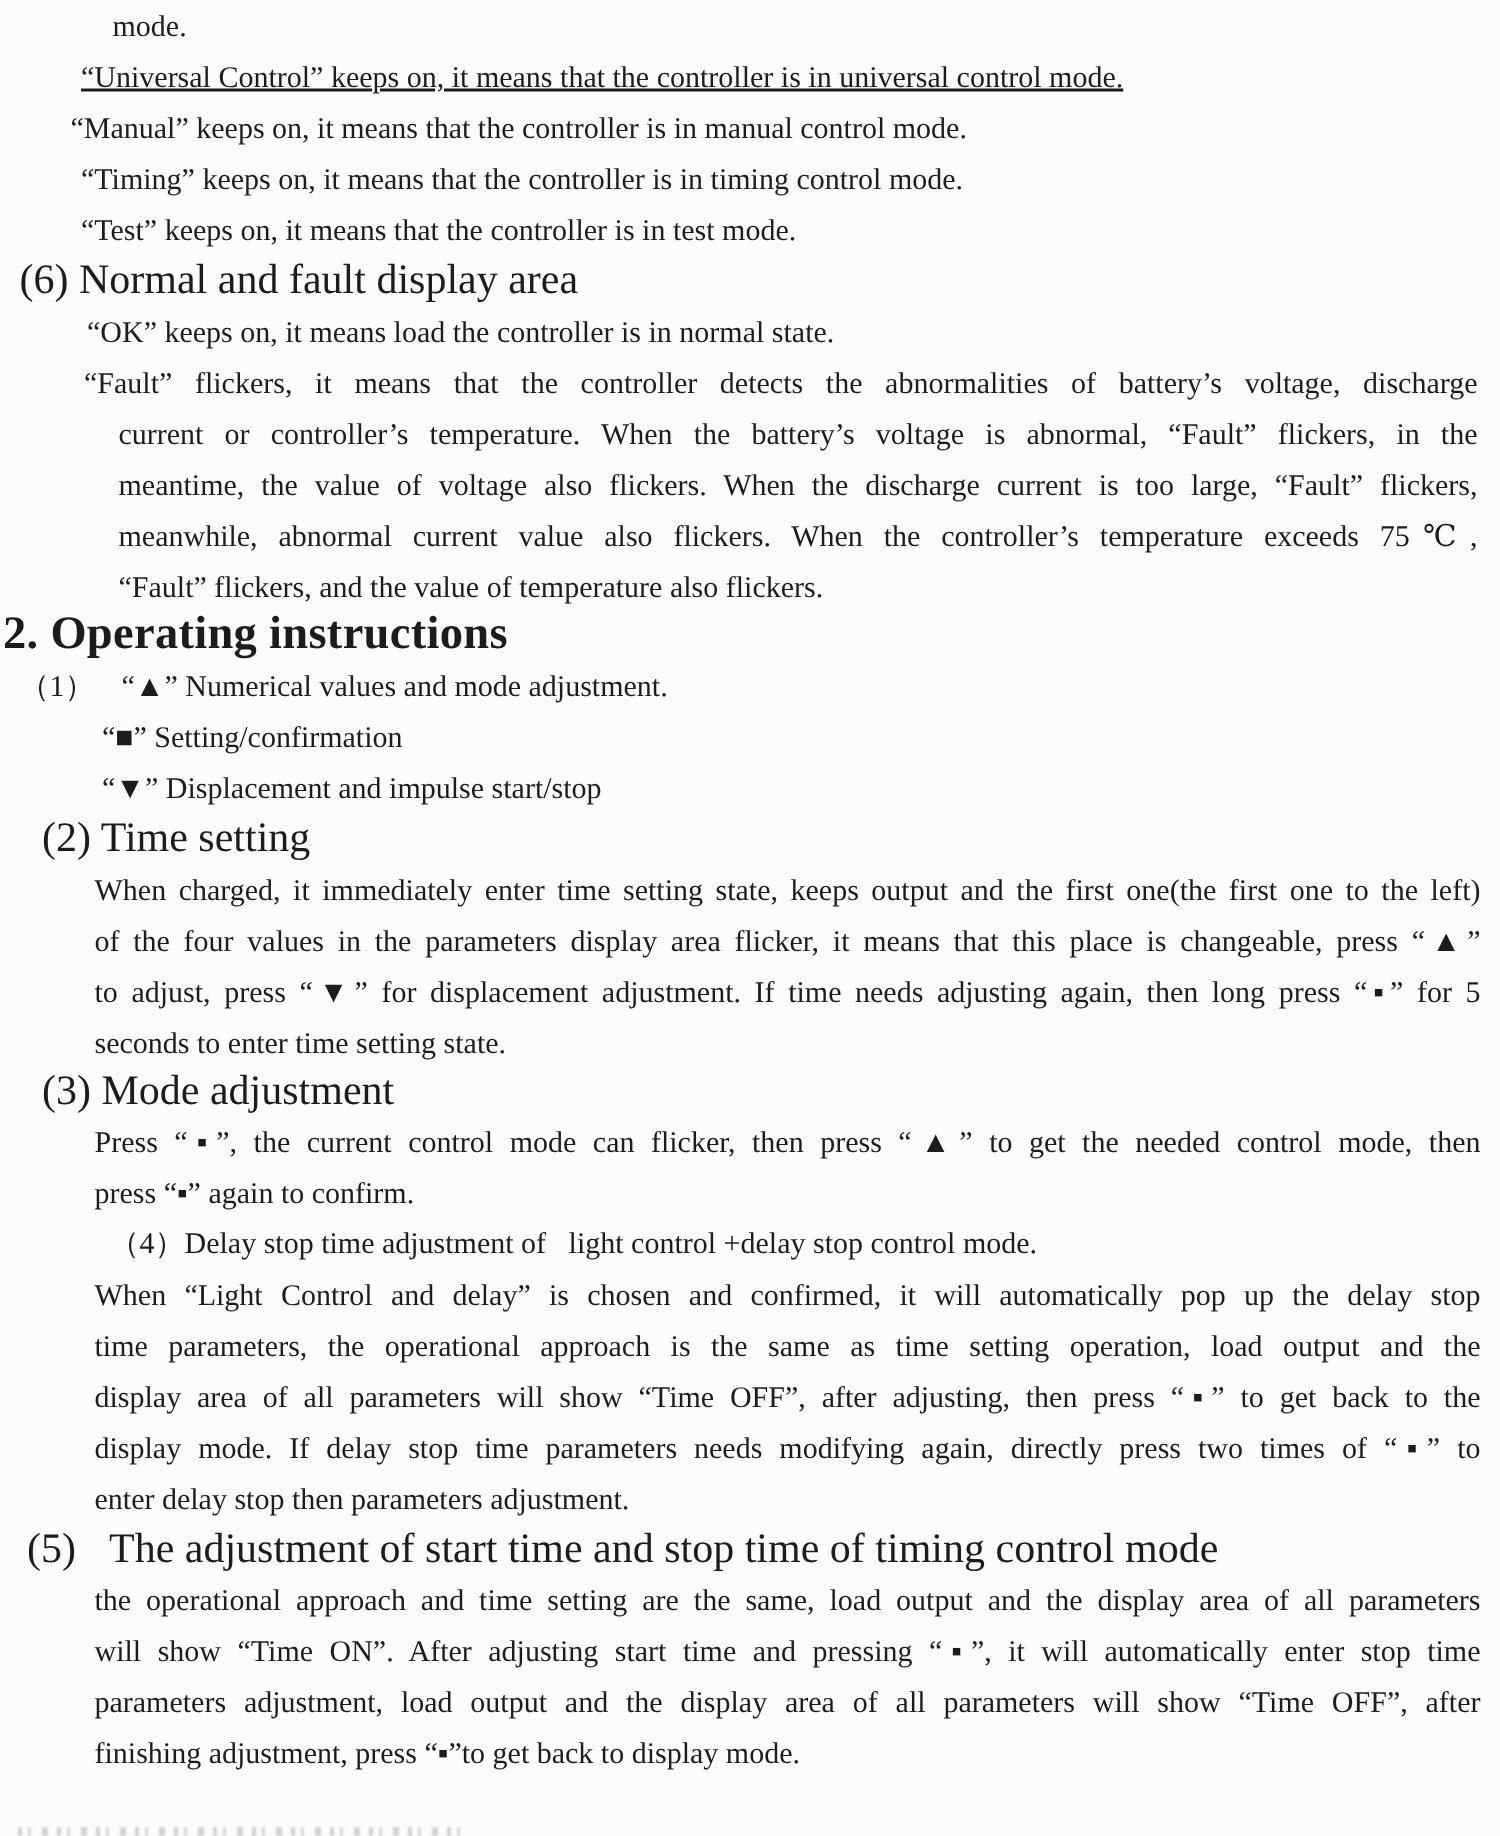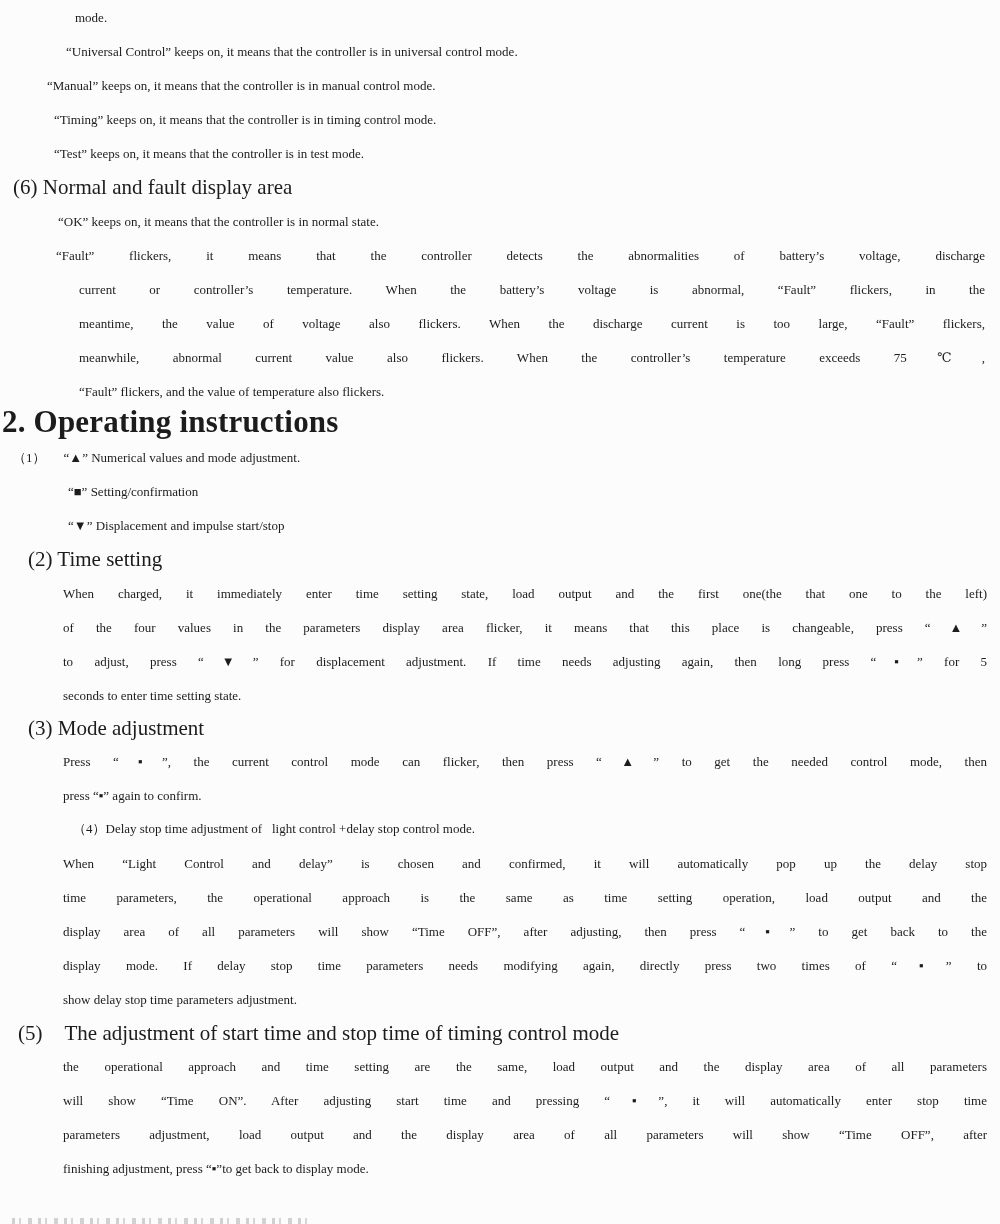--- a/index.html
+++ b/index.html
@@ -8,22 +8,22 @@
     background: #f4f4f4;
     font-family: "Liberation Serif", "DejaVu Serif", serif;
   }
   .page {
     position: relative;
     width: 1000px; height: 1224px;
     background: #fcfcfc;
     color: #1c1c1c;
     overflow: hidden;
   }
-  .blk { position: absolute; font-size: 13px; line-height: 34px; white-space: normal; }
-  .subhead { font-size: 21px; }
+  .blk { position: absolute; font-size: 20px; line-height: 34px; white-space: normal; }
+  .subhead { font-size: 28px; }
   .mainhead { font-size: 31px; font-weight: bold; letter-spacing: 0.2px; }
   .pre { white-space: pre; }
   .para .jl { text-align: justify; text-align-last: justify; height: 34px; }
   .para .ll { text-align: left; height: 34px; }
   .para .hang { padding-left: 23px; }
   .gap18 { margin-left: 18px; }
   .gap22 { margin-left: 22px; }
   
   .cutoff {
     position: absolute;
@@ -40,65 +40,65 @@
     );
   }
 </style>
 </head>
 <body>
 
 <div class="page">
 
   <div class="blk" style="top:1px; left:75px;">mode.</div>
 
-  <div class="blk" style="top:35px; left:66px;">“Universal Control” keeps on, it means that the controller is in universal control mode.</div>
+  <div class="blk" style="top:35px; left:54px;text-decoration:underline;">“Universal Control” keeps on, it means that the controller is in universal control mode.</div>
   <div class="blk" style="top:69px; left:47px;">“Manual” keeps on, it means that the controller is in manual control mode.</div>
   <div class="blk" style="top:103px; left:54px;">“Timing” keeps on, it means that the controller is in timing control mode.</div>
   <div class="blk" style="top:137px; left:54px;">“Test” keeps on, it means that the controller is in test mode.</div>
 
   <div class="blk subhead" style="top:170px; left:13px;">(6) Normal and fault display area</div>
-  <div class="blk" style="top:205px; left:58px;">“OK” keeps on, it means that the controller is in normal state.</div>
+  <div class="blk" style="top:205px; left:58px;">“OK” keeps on, it means load the controller is in normal state.</div>
 
   <div class="blk para" style="top:239px; left:56px; width:929px;">
     <div class="jl">“Fault” flickers, it means that the controller detects the abnormalities of battery’s voltage, discharge</div>
     <div class="jl hang">current or controller’s temperature. When the battery’s voltage is abnormal, “Fault” flickers, in the</div>
     <div class="jl hang">meantime, the value of voltage also flickers. When the discharge current is too large, “Fault” flickers,</div>
     <div class="jl hang">meanwhile, abnormal current value also flickers. When the controller’s temperature exceeds 75℃,</div>
     <div class="ll hang">“Fault” flickers, and the value of temperature also flickers.</div>
   </div>
 
   <div class="blk mainhead" style="top:405px; left:2px;">2. Operating instructions</div>
 
   <div class="blk" style="top:441px; left:13px;">
     <span>（1）</span><span class="gap18">“▲” Numerical values and mode adjustment.</span>
   </div>
   <div class="blk" style="top:475px; left:68px;">“■” Setting/confirmation</div>
   <div class="blk" style="top:509px; left:68px;">“▼” Displacement and impulse start/stop</div>
 
   <div class="blk subhead" style="top:542px; left:28px;">(2) Time setting</div>
   <div class="blk para" style="top:577px; left:63px; width:924px;">
-    <div class="jl">When charged, it immediately enter time setting state, load output and the first one(the that one to the left)</div>
+    <div class="jl">When charged, it immediately enter time setting state, keeps output and the first one(the first one to the left)</div>
     <div class="jl">of the four values in the parameters display area flicker, it means that this place is changeable, press “▲”</div>
     <div class="jl">to adjust, press “▼” for displacement adjustment. If time needs adjusting again, then long press “▪” for 5</div>
     <div class="ll">seconds to enter time setting state.</div>
   </div>
 
   <div class="blk subhead" style="top:711px; left:28px;">(3) Mode adjustment</div>
   <div class="blk para" style="top:745px; left:63px; width:924px;">
     <div class="jl">Press “▪”, the current control mode can flicker, then press “▲” to get the needed control mode, then</div>
     <div class="ll">press “▪” again to confirm.</div>
   </div>
 
   <div class="blk pre" style="top:812px; left:73px;">（4）Delay stop time adjustment of   light control +delay stop control mode.</div>
   <div class="blk para" style="top:847px; left:63px; width:924px;">
     <div class="jl">When “Light Control and delay” is chosen and confirmed, it will automatically pop up the delay stop</div>
     <div class="jl">time parameters, the operational approach is the same as time setting operation, load output and the</div>
     <div class="jl">display area of all parameters will show “Time OFF”, after adjusting, then press “▪” to get back to the</div>
     <div class="jl">display mode. If delay stop time parameters needs modifying again, directly press two times of “▪” to</div>
-    <div class="ll">show delay stop time parameters adjustment.</div>
+    <div class="ll">enter delay stop then parameters adjustment.</div>
   </div>
 
   <div class="blk subhead" style="top:1016px; left:18px;">
     <span>(5)</span><span class="gap22">The adjustment of start time and stop time of timing control mode</span>
   </div>
   <div class="blk para" style="top:1050px; left:63px; width:924px;">
     <div class="jl">the operational approach and time setting are the same, load output and the display area of all parameters</div>
     <div class="jl">will show “Time ON”. After adjusting start time and pressing “▪”, it will automatically enter stop time</div>
     <div class="jl">parameters adjustment, load output and the display area of all parameters will show “Time OFF”, after</div>
     <div class="ll">finishing adjustment, press “▪”to get back to display mode.</div>

